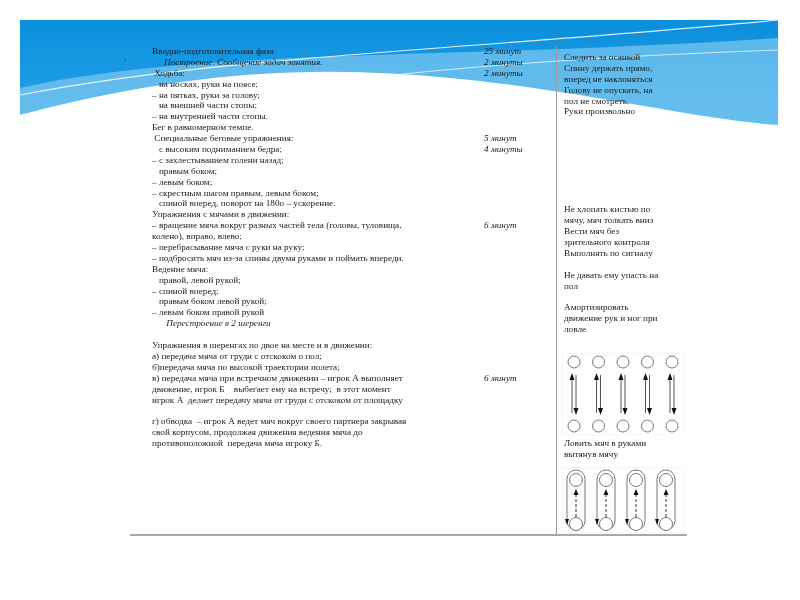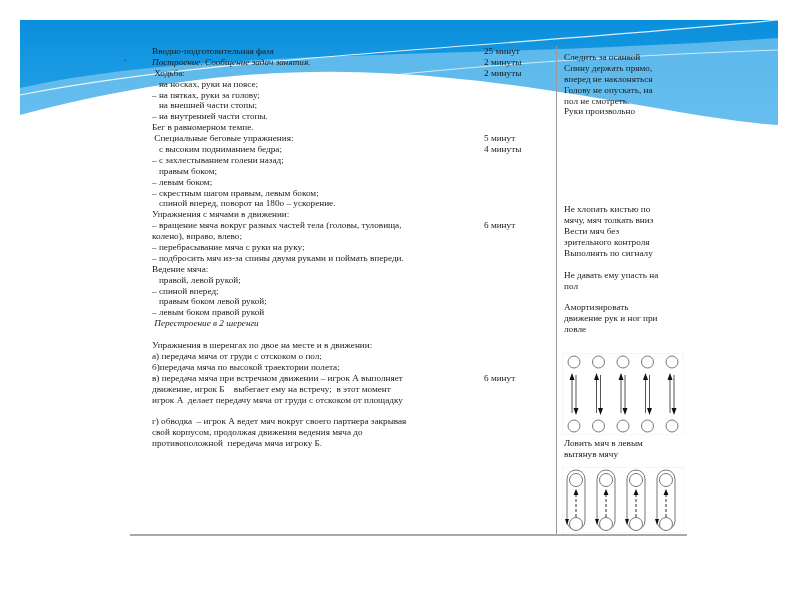--- a/index.html
+++ b/index.html
@@ -12,25 +12,25 @@
   .banner {
     position: absolute; left: 20px; top: 20px; width: 758px; height: 120px;
   }
   .slide-dot {
     position: absolute; left: 124px; top: 52px; font-size: 10px; color: #333;
   }
   .col {
     position: absolute; font-size: 9.2px; line-height: 10.9px; white-space: pre;
   }
   .col-main { left: 152px; top: 46px; width: 320px; }
-  .col-time { left: 484px; top: 46px; width: 70px; }
+  .col-time { left: 484px; top: 46px; width: 70px; font-style: italic; }
   .col-notes { left: 564px; top: 52px; width: 130px; }
   .line { display: block; height: 10.9px; }
   .bold { font-weight: normal; }
-  .italic { font-style: italic; }
+  .italic { font-style: italic; margin-left: 12px; }
   .vdivider {
     position: absolute; left: 556px; top: 46px; width: 1px; height: 489px; background: #9a9a9a;
   }
   .hrule {
     position: absolute; left: 130px; top: 534px; width: 557px; height: 2px; background: #a8a8a8;
   }
   .diagram1 { position: absolute; left: 562px; top: 353px; width: 122px; height: 82px; }
   .diagram2 { position: absolute; left: 562px; top: 467px; width: 122px; height: 66px; }
 </style>
 </head>
@@ -86,21 +86,21 @@
     <line x1="87.5" y1="22" x2="87.5" y2="60" stroke="#555" stroke-width="1"></line>
     <path d="M85,55 L87.5,62 L90,55 Z" fill="#111"></path>
     <circle cx="110" cy="9" r="6" fill="none" stroke="#777" stroke-width="1"></circle>
     <circle cx="110" cy="73" r="6" fill="none" stroke="#777" stroke-width="1"></circle>
     <line x1="108" y1="22" x2="108" y2="60" stroke="#555" stroke-width="1"></line>
     <path d="M105.5,27 L108,20 L110.5,27 Z" fill="#111"></path>
     <line x1="112" y1="22" x2="112" y2="60" stroke="#555" stroke-width="1"></line>
     <path d="M109.5,55 L112,62 L114.5,55 Z" fill="#111"></path>
   </svg>
 
-<div class="col" style="left:564px; top:438px;" id="diag-caption"><span class="line">Ловить мяч в левым</span><span class="line">вытянув мячу</span></div>
+<div class="col" style="left:564px; top:438px;" id="diag-caption"><span class="line">Ловить мяч в руками</span><span class="line">вытянув мячу</span></div>
 
 <svg class="diagram2" viewBox="0 0 122 66" id="diag2">
   <rect x="0" y="0" width="122" height="66" fill="#ffffff" stroke="#eeeeee"></rect>
 <rect x="5" y="3" width="18" height="60" rx="9" fill="none" stroke="#777" stroke-width="1"></rect>
     <circle cx="14" cy="13" r="6.5" fill="#fff" stroke="#777" stroke-width="1"></circle>
     <circle cx="14" cy="57" r="6.5" fill="#fff" stroke="#777" stroke-width="1"></circle>
     <line x1="14" y1="50" x2="14" y2="26" stroke="#333" stroke-width="1" stroke-dasharray="3,2"></line>
     <path d="M11.5,28 L14,22 L16.5,28 Z" fill="#111"></path>
     <path d="M3,52 L5,58 L7,52 Z" fill="#111"></path>
     <rect x="35" y="3" width="18" height="60" rx="9" fill="none" stroke="#777" stroke-width="1"></rect>

